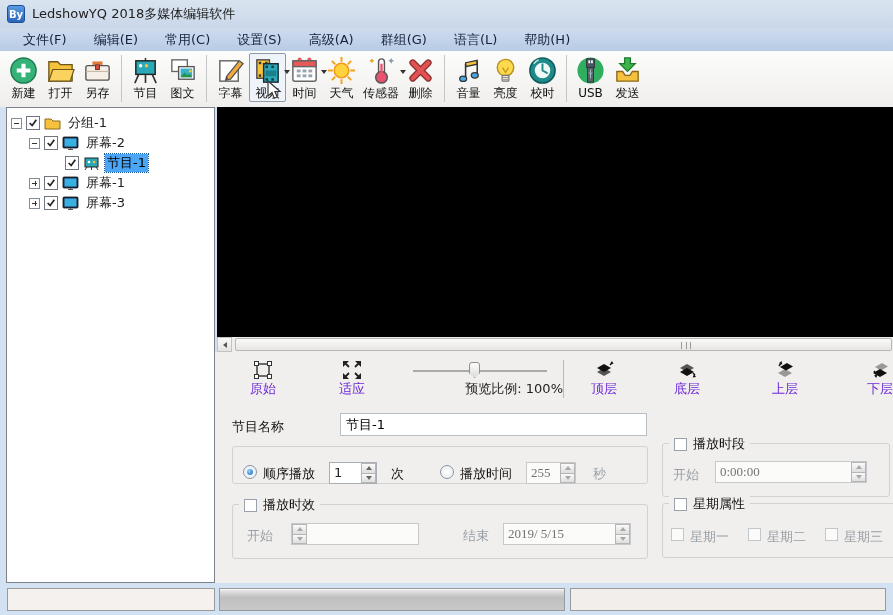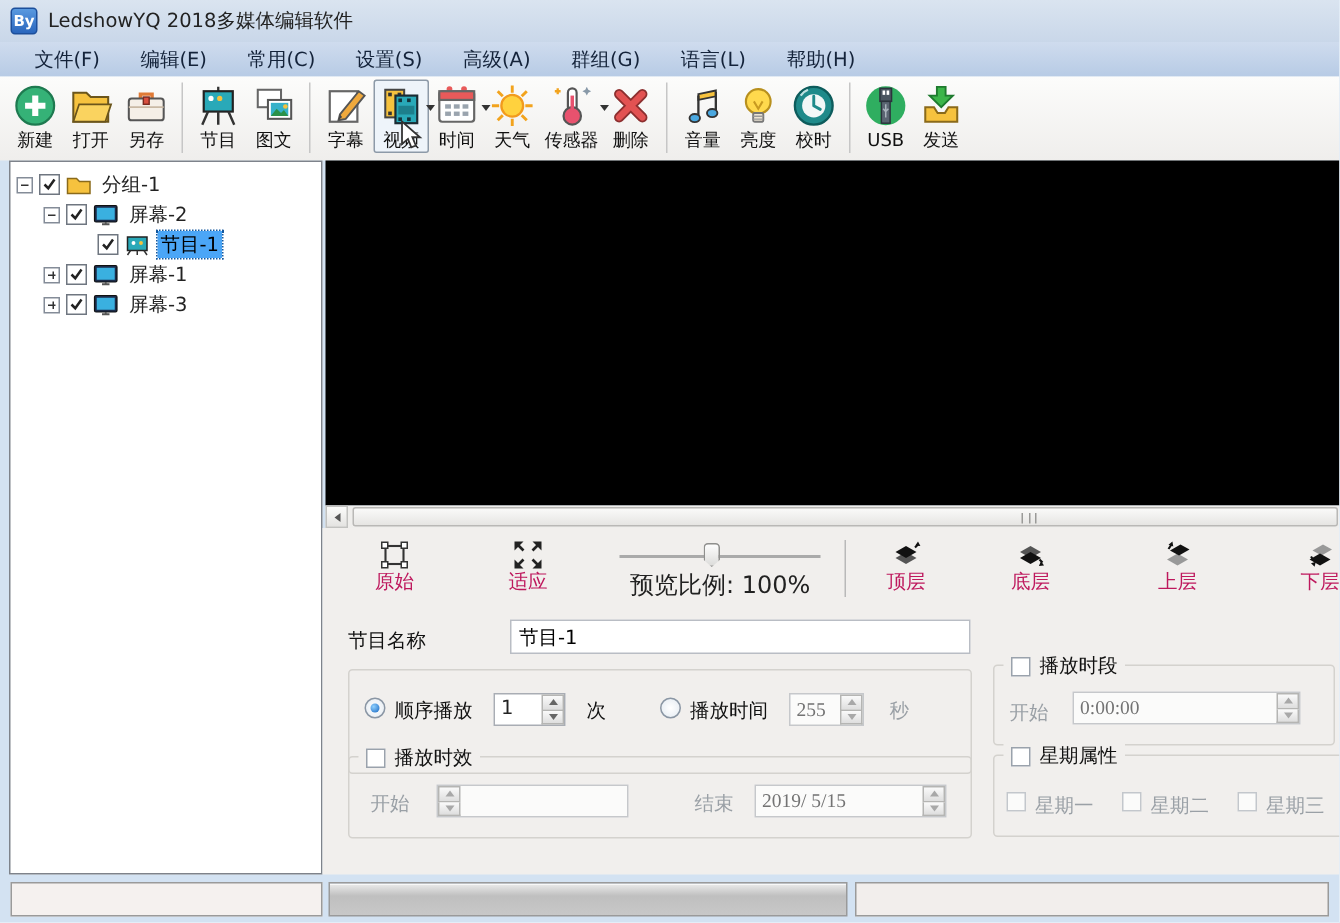--- a/index.html
+++ b/index.html
@@ -64,28 +64,28 @@
   .hthumb { position:relative; flex:1; margin:1px 1px 1px 3px; background:linear-gradient(#fafaf9,#e6e5e3);
     border:1px solid #b9b8b6; border-radius:2px; }
   .hgrip { position:absolute; left:68%; top:3px; height:7px; width:10px;
     border-left:1px solid #9a9a98; border-right:1px solid #9a9a98; }
   .hgrip::after { content:""; position:absolute; left:4px; top:0; width:1px; height:7px; background:#9a9a98; }
 
   
   .panel { position:absolute; left:215px; top:352px; width:678px; height:231px; background:#f1efed; }
   .pbtn { position:absolute; top:7px; width:46px; display:flex; flex-direction:column; align-items:center; }
   .pbtn .picon { width:22px; height:22px; } .pbtn .picon svg { width:22px; height:22px; display:block; }
-  .pbtn .plabel { font-size:13px; color:#be185d; line-height:16px; white-space:nowrap; }
+  .pbtn .plabel { font-size:13px; color:#6d28d9; line-height:16px; white-space:nowrap; }
   .vsep { position:absolute; left:348px; top:8px; width:1px; height:38px; background:#b9b9b9; }
 
   .slider-track { position:absolute; left:198px; top:18px; width:134px; height:2px; background:#aaa; }
   .slider-thumb { position:absolute; left:56px; top:-8px; width:11px; height:16px;
     background:linear-gradient(#fdfdfd,#dcdcda); border:1px solid #8f8f8d;
     border-radius:3px 3px 1px 1px; clip-path:polygon(0 0,100% 0,100% 70%,50% 100%,0 70%); }
-  .slider-label { position:absolute; left:205px; top:28px; width:160px; text-align:left; font-size:16px; }
+  .slider-label { position:absolute; left:188px; top:28px; width:160px; text-align:right; font-size:13px; }
 
   .form-label { position:absolute; font-size:13px; color:#111; white-space:nowrap; }
   .form-label.dis { color:#9aa0a6; }
   .name-input { position:absolute; left:125px; top:61px; width:307px; height:23px; background:#fff;
     border:1px solid #b9bdc4; font-size:13px; padding:2px 5px; font-family:inherit; }
 
   .gbox { position:absolute; border:1px solid #d4d2ce; border-radius:3px; }
   .gbox-title { position:absolute; top:-9px; left:6px; background:#f1efed; padding:0 5px; display:flex;
     align-items:center; gap:6px; font-size:13px; color:#111; white-space:nowrap; }
   .cb { width:13px; height:13px; border:1px solid #9aa2ac; background:#fff; flex:0 0 13px; }
@@ -534,21 +534,21 @@
         <path d="M5 12l2 3" stroke="#111" stroke-width="1.4"></path>
             <path d="M5 16.5l3.2-1-.8 3.4z" fill="#111"></path>
           </svg>
         </span>
       <span class="plabel">下层</span>
     </div>
 
     <span class="form-label" style="left:17px; top:66px">节目名称</span>
     <input class="name-input" value="节目-1" style="">
 
-    <div class="gbox" style="left:17px; top:94px; width:416px; height:70px">
+    <div class="gbox" style="left:17px; top:94px; width:416px; height:38px">
       <span class="radio checked" style="left:10px; top:18px"></span>
       <span class="form-label" style="left:30px; top:18px">顺序播放</span>
       <div class="spin" style="left:96px; top:15px; width:48px">
         <span class="val">1</span>
         <span class="btns">
             <span class="sb up">
               <i></i>
             </span>
             <span class="sb dn">
               <i></i>

